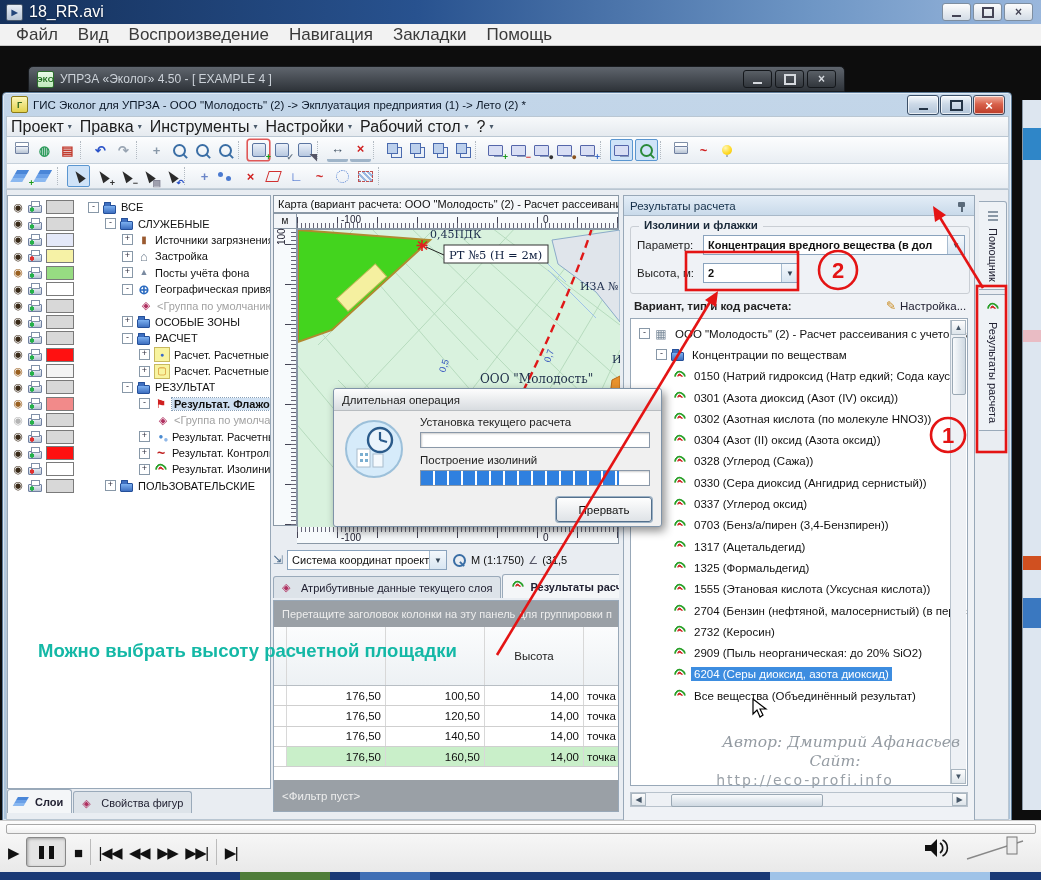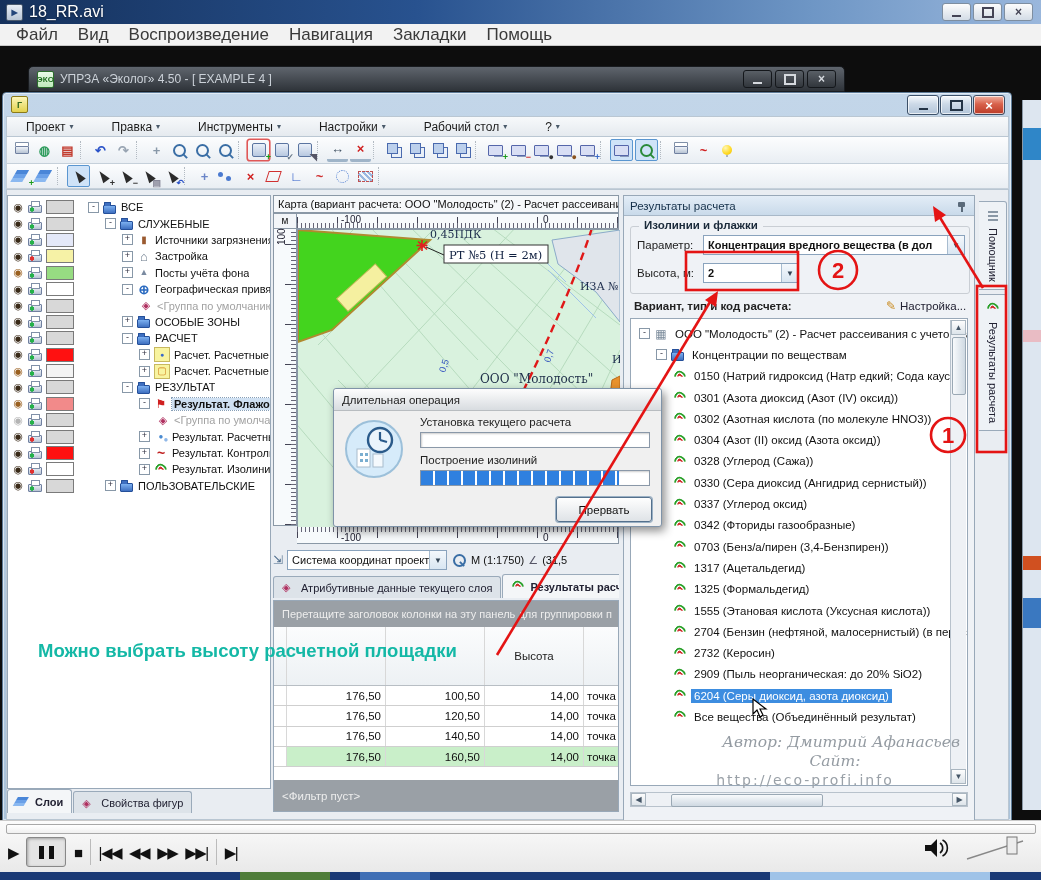--- a/index.html
+++ b/index.html
@@ -35,21 +35,21 @@
   .gtitle{position:absolute;left:0;top:0;right:0;height:23px;display:flex;align-items:center;padding:0 8px;gap:5px;}
   .gicon{width:15px;height:15px;background:linear-gradient(#fdf6b8,#e3d24e);border:1px solid #8a7a1a;border-radius:2px;display:flex;align-items:center;justify-content:center;font-size:9px;color:#356a1f;font-weight:bold;}
   .gtext{font-size:11.5px;color:#0c1828;white-space:nowrap;overflow:hidden;max-width:860px;}
   .gbtns{position:absolute;right:6px;top:2px;display:flex;gap:1px;}
   .cbtn{width:30px;height:18px;border:1px solid #3c5068;border-radius:3px;background:linear-gradient(#f5f9fc,#ccd9e7 45%,#b3c5d9);display:flex;align-items:center;justify-content:center;box-shadow:inset 0 0 0 1px rgba(255,255,255,.7);}
   .cbtn .g-min{background:#243446;margin-top:8px;}
   .cbtn .g-max{border-color:#243446;width:9px;height:7px;}
   .cbtn-close{background:linear-gradient(#f2b3a3,#d8614b 45%,#bb3b27);}
   .cbtn-close .g-x{color:#fff;font-size:13px;}
   .gmenu{position:absolute;left:3px;top:23px;width:1003px;height:21px;background:linear-gradient(#f7f9fb,#e5eaef);border:1px solid #bac7d3;display:flex;align-items:center;box-sizing:border-box;}
-  .gmi{padding:0 19px;font-size:12px;color:#1c1c1c;display:flex;align-items:center;height:100%;}
+  .gmi{padding:0 4px;font-size:16px;color:#1c1c1c;display:flex;align-items:center;height:100%;}
   .gmi::after{content:"▾";font-size:8px;margin-left:4px;color:#4a5a6a;}
   .tbar{position:absolute;left:3px;width:1003px;background:linear-gradient(#fcfdfe,#e9eef3);border:1px solid #c5d0da;border-top:none;display:flex;align-items:center;padding:0 4px;box-sizing:border-box;gap:2px;}
   .tb1{top:44px;height:27px;}
   .tb2{top:71px;height:25px;}
   .gclient{position:absolute;left:3px;top:96px;width:1003px;height:631px;background:#e9edf2;border:1px solid #b9c6d2;box-sizing:border-box;}
 
   
   .ti{width:21px;height:20px;display:flex;align-items:center;justify-content:center;position:relative;border-radius:2px;flex:none;}
   .ti .tg{font-size:13px;line-height:1;font-weight:bold;}
   .bdg{position:absolute;right:-2px;bottom:-2px;font-size:9px;font-weight:bold;line-height:1;}
@@ -265,20 +265,21 @@
         </span>
       <span class="exbtn">
           <span class="g-x">×</span>
         </span>
     </span>
   </div>
 
   <div class="abs gis">
     <div class="gtitle">
       <span class="gicon">Г</span>
+      <span class="gtext">ГИС Эколог для УПРЗА - ООО "Молодость" (2) -&gt; Экплуатация предприятия (1) -&gt; Лето (2) *</span>
       <span class="gbtns">
         <span class="cbtn">
             <span class="g-min"></span>
           </span>
         <span class="cbtn">
             <span class="g-max"></span>
           </span>
         <span class="cbtn cbtn-close">
             <span class="g-x">×</span>
           </span>
@@ -894,26 +895,20 @@
             <div class="rrow">
               <span class="ind rl2"></span>
 
               <span class="ic riso"></span>
               <span class="tl">0337 (Углерод оксид)</span>
             </div>
             <div class="rrow">
               <span class="ind rl2"></span>
 
               <span class="ic riso"></span>
-              <span class="tl">0342 (Фториды газообразные)</span>
-            </div>
-            <div class="rrow">
-              <span class="ind rl2"></span>
-
-              <span class="ic riso"></span>
               <span class="tl">0703 (Бенз/а/пирен (3,4-Бензпирен))</span>
             </div>
             <div class="rrow">
               <span class="ind rl2"></span>
 
               <span class="ic riso"></span>
               <span class="tl">1317 (Ацетальдегид)</span>
             </div>
             <div class="rrow">
               <span class="ind rl2"></span>

